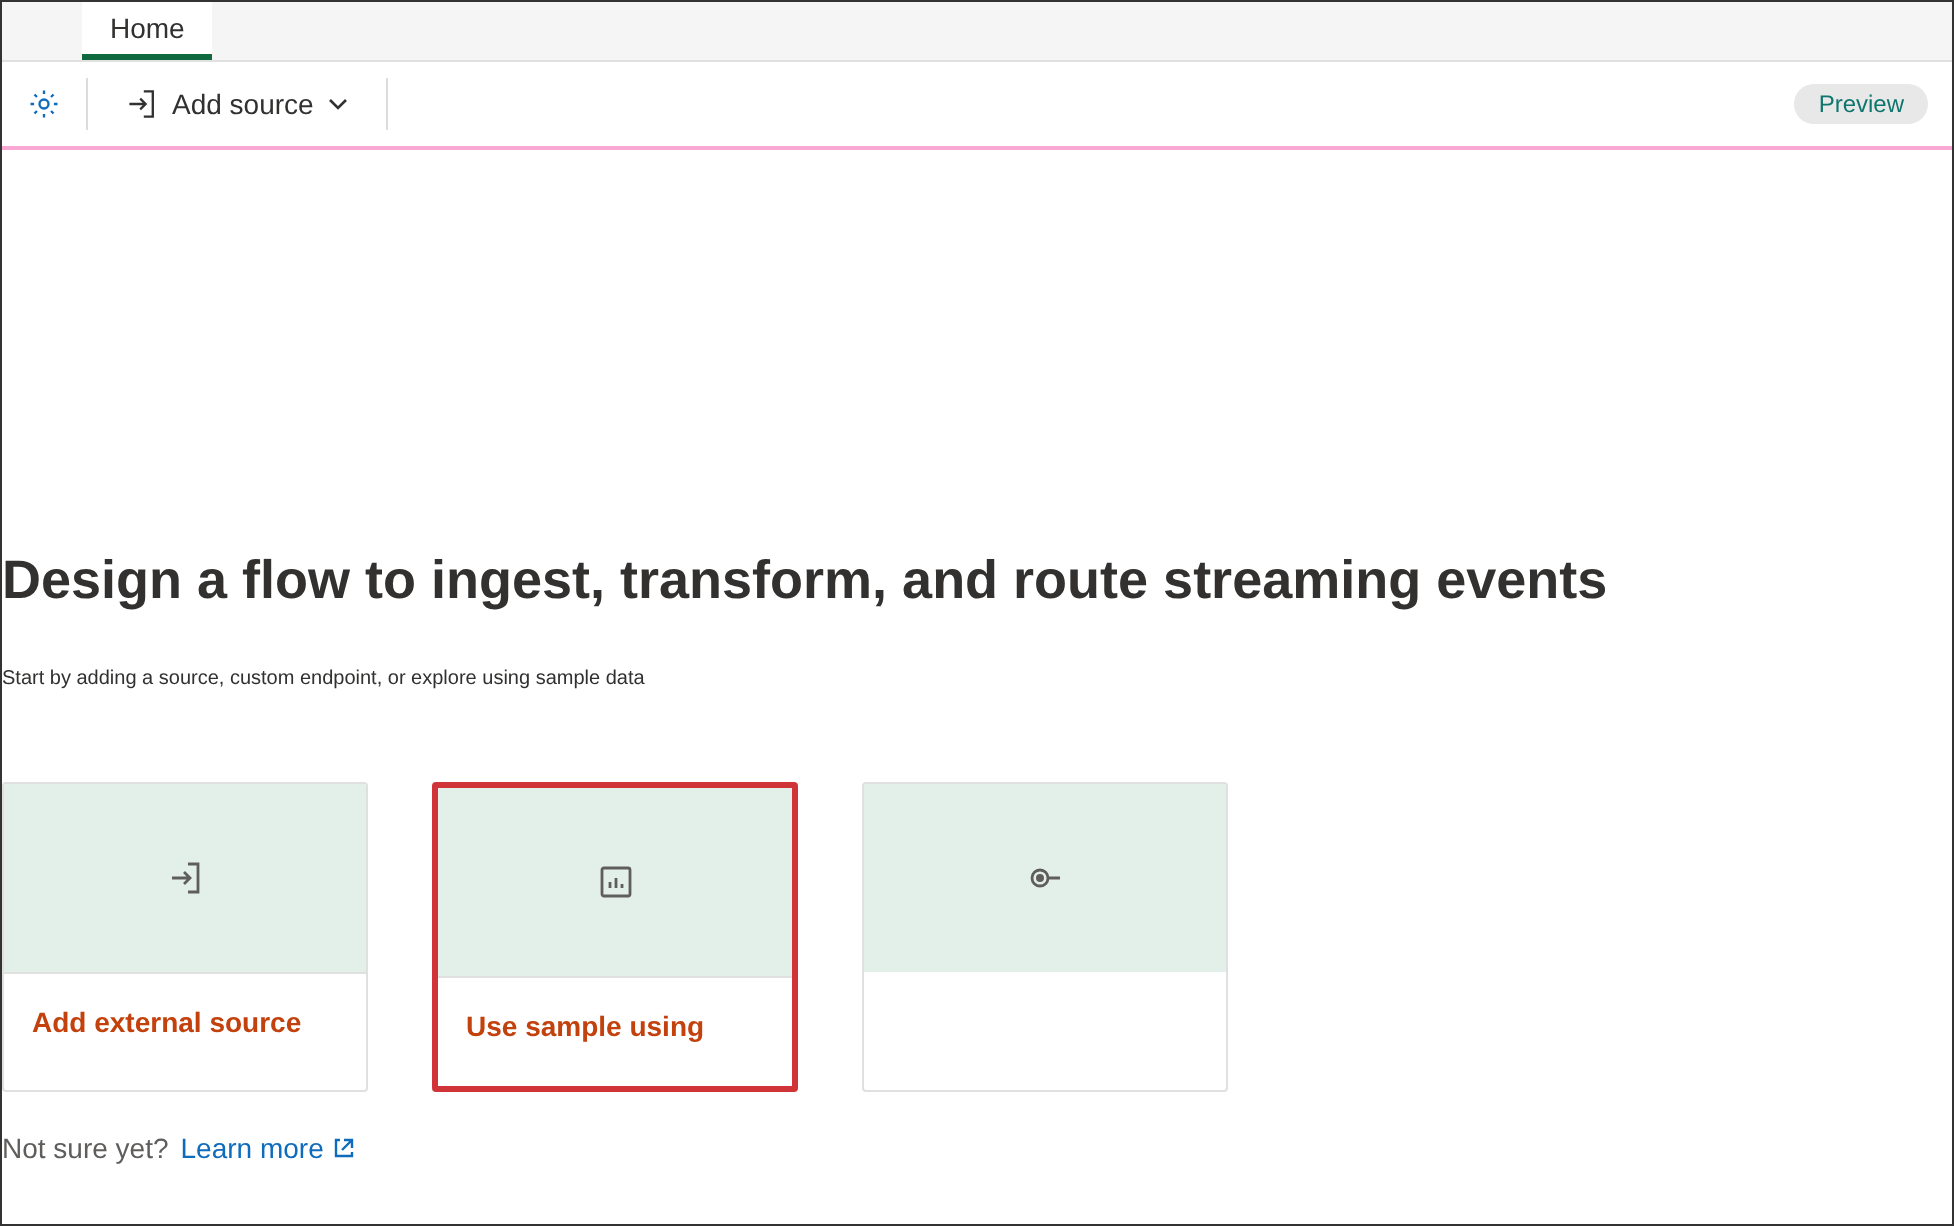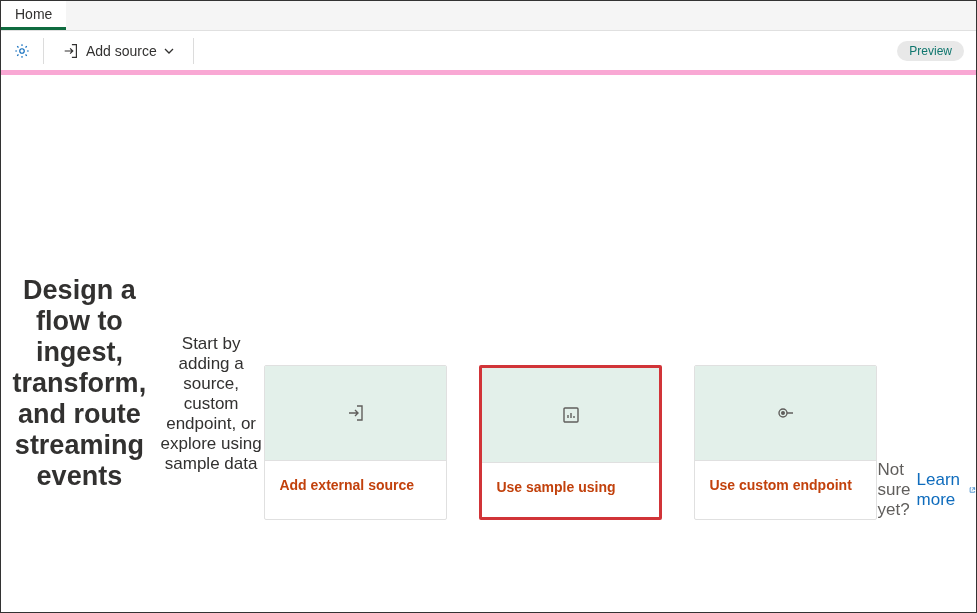--- a/index.html
+++ b/index.html
@@ -13,35 +13,36 @@
       width: 977px;
       height: 613px;
       border: 1px solid #333;
       overflow: hidden;
     }
     .tabs-bar {
       background: #f5f5f5;
       border-bottom: 1px solid #e0e0e0;
       display: flex;
       height: 30px;
+      padding-left: 40px;
     }
     .tab {
       padding: 5px 14px 3px 14px;
       font-size: 14px;
       color: #323130;
       background: #ffffff;
       border-bottom: 3px solid #0f6b3f;
       cursor: pointer;
     }
     .toolbar {
       display: flex;
       align-items: center;
       height: 44px;
       padding: 0 12px;
-      border-bottom: 5px solid #f9a8d4;
+      border-bottom: 2px solid #f9a8d4;
       background: #ffffff;
     }
     .toolbar-icon {
       width: 18px;
       height: 18px;
       display: flex;
       align-items: center;
       justify-content: center;
       cursor: pointer;
     }
@@ -73,32 +74,33 @@
     }
     .preview-badge {
       background: #e8e8e8;
       color: #0f766e;
       font-size: 12px;
       padding: 3px 12px;
       border-radius: 10px;
     }
     .main-content {
       display: flex;
-      align-items: flex-end;
+      flex-direction: column;
+      align-items: flex-start;
       padding-top: 200px;
     }
     .heading {
       font-size: 27px;
       font-weight: 600;
       color: #323130;
       margin-bottom: 28px;
       text-align: center;
     }
     .subtitle {
-      font-size: 17px;
+      font-size: 10px;
       color: #323130;
       margin-bottom: 46px;
       text-align: center;
     }
     .cards-row {
       display: flex;
       gap: 32px;
       justify-content: center;
     }
     .card {
@@ -128,21 +130,21 @@
       padding: 16px 14px 22px 14px;
       border-top: 1px solid #e0e0e0;
     }
     .card-title {
       font-size: 14px;
       font-weight: 600;
       color: #c2410c;
     }
     .footer-text {
       margin-top: 20px;
-      font-size: 17px;
+      font-size: 14px;
       color: #605e5c;
       display: flex;
       align-items: center;
       gap: 6px;
     }
     .learn-more-link {
       color: #0f6cbd;
       text-decoration: none;
       display: inline-flex;
       align-items: center;
@@ -214,23 +216,20 @@
     </div>
 
     <div class="card">
       <div class="card-top">
         <svg class="card-icon" viewBox="0 0 20 20" fill="none" stroke="#605e5c" stroke-width="1.4">
           <circle cx="7" cy="10" r="4"></circle>
           <circle cx="7" cy="10" r="1.3" fill="#605e5c"></circle>
           <path d="M11 10 L17 10"></path>
         </svg>
       </div>
-      <div class="card-bottom">
-        <div class="card-title">Use custom endpoint</div>
-      </div>
     </div>
   </div>
 
   <div class="footer-text">
     <span>Not sure yet?</span>
     <a class="learn-more-link">
       <span>Learn more</span>
       <svg class="external-icon" viewBox="0 0 12 12" fill="none" stroke="#0f6cbd" stroke-width="1.2">
         <path d="M4 2 L2 2 L2 10 L10 10 L10 8"></path>
         <path d="M6 2 L10 2 L10 6 M10 2 L5 7"></path>

